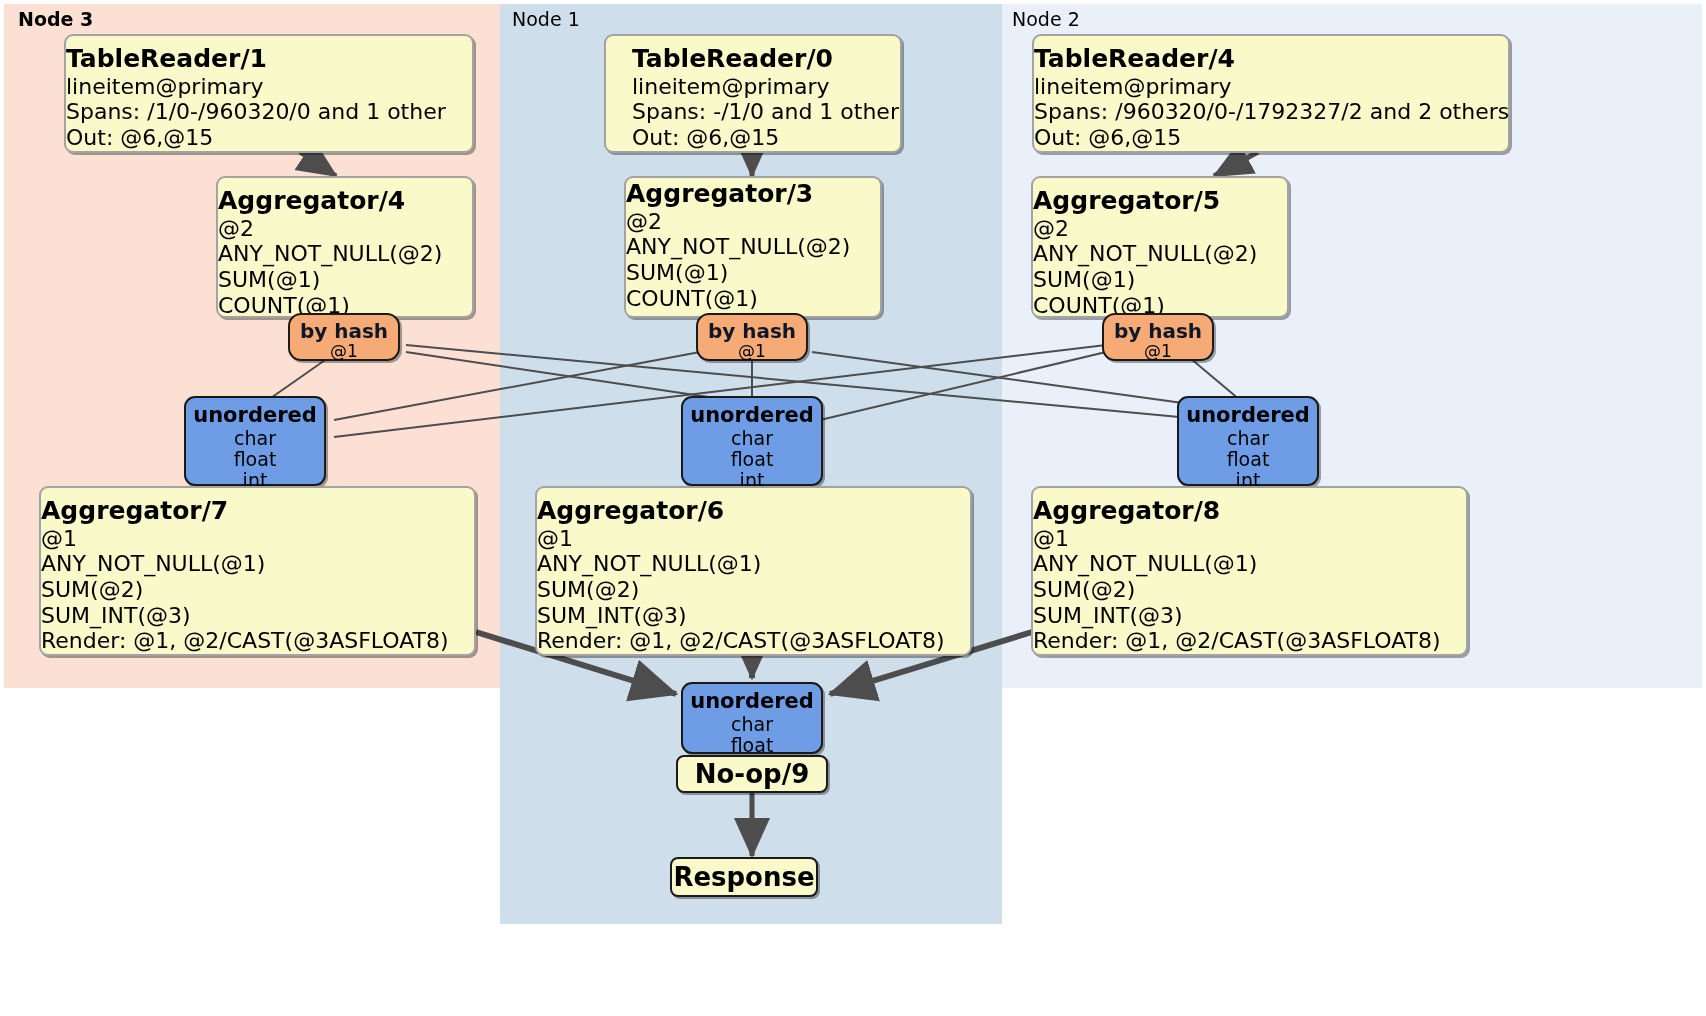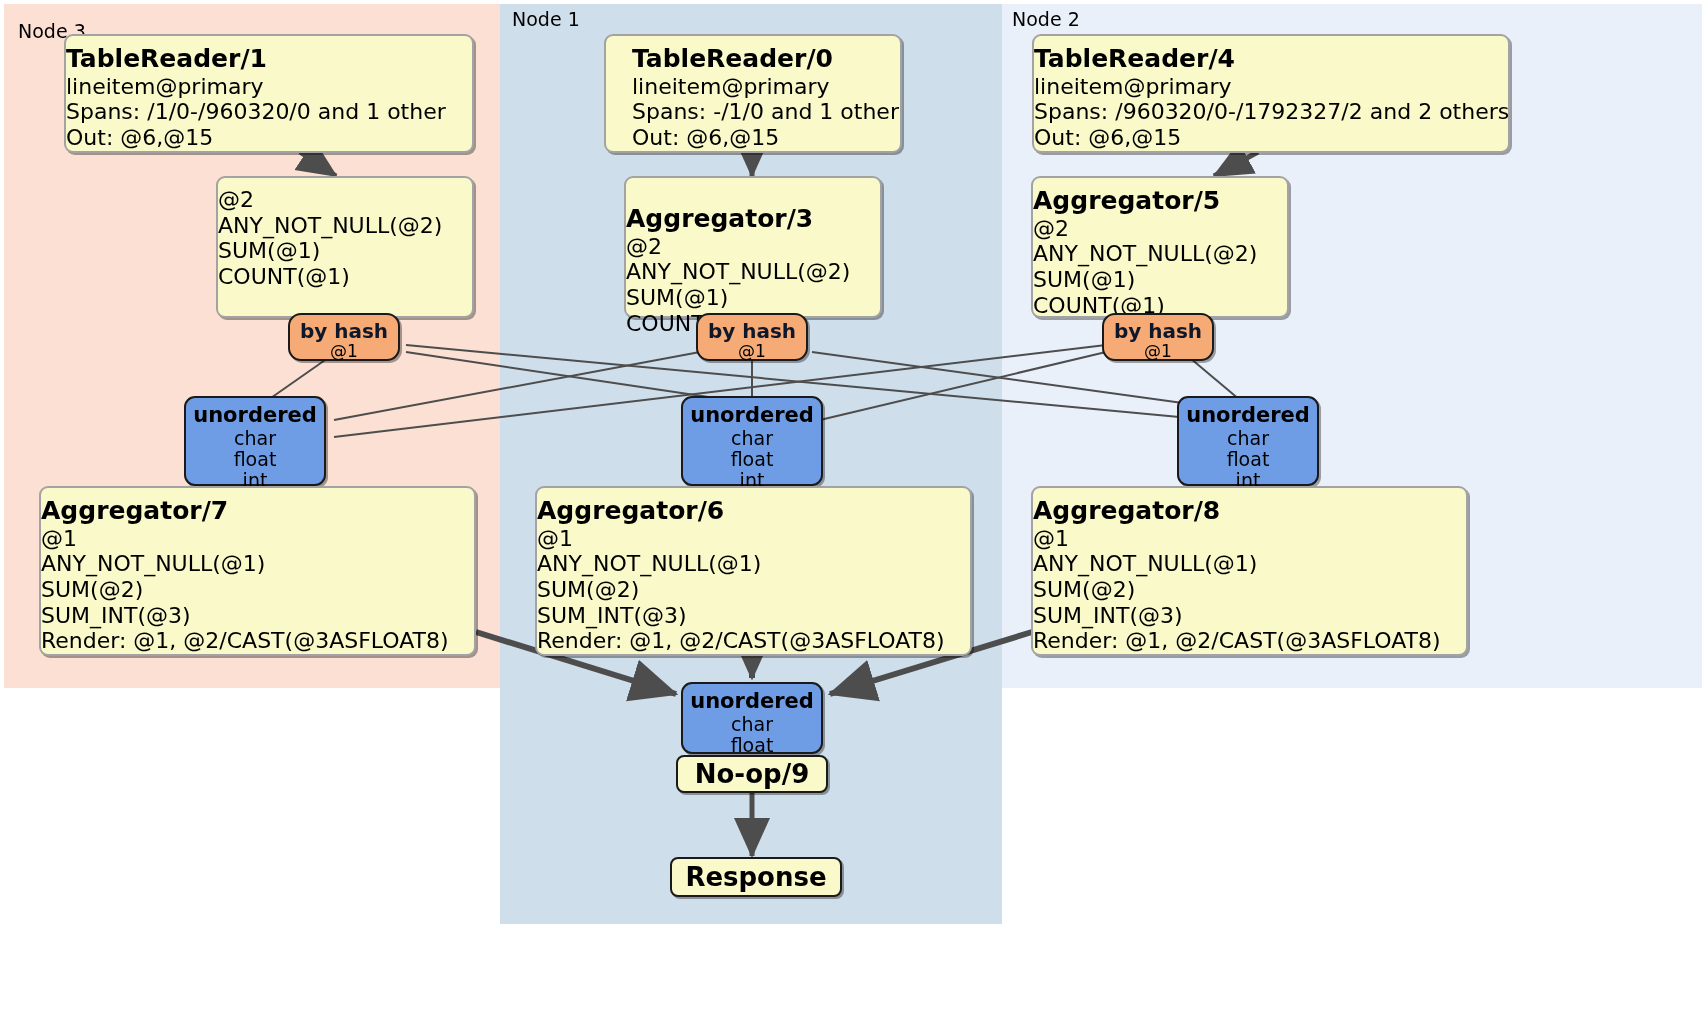--- a/index.html
+++ b/index.html
@@ -41,21 +41,21 @@
 
 <div id="stage">
 
   <div class="node-region" style="left:4px;top:4px;width:496px;height:684px;background:#fbe0d3;">
   </div>
   <div class="node-region" style="left:500px;top:4px;width:502px;height:920px;background:#cfdeeb;">
   </div>
   <div class="node-region" style="left:1002px;top:4px;width:700px;height:684px;background:#eaf0fa;">
   </div>
 
-  <div class="node-label" style="left:18px;top:20px;">Node 3</div>
+  <div class="node-label" style="left:18px;top:8px;font-weight:bold;">Node 3</div>
   <div class="node-label" style="left:512px;top:8px;">Node 1</div>
   <div class="node-label" style="left:1012px;top:8px;">Node 2</div>
 
   <svg class="edges" viewBox="0 0 1706 1016">
     <defs>
       <marker id="ah" markerWidth="9" markerHeight="9" refX="7.2" refY="4.5" orient="auto" markerUnits="strokeWidth">
         <path d="M0,1 L7.6,4.5 L0,8 z" fill="#4d4d4d"></path>
       </marker>
       <marker id="ahs" markerWidth="10" markerHeight="10" refX="7.6" refY="5" orient="auto" markerUnits="strokeWidth">
         <path d="M0,1.4 L8,5 L0,8.6 z" fill="#4d4d4d"></path>
@@ -86,20 +86,21 @@
   </svg>
 
   <div class="box" style="left:64px;top:34px;width:410px;height:119px;padding-top:9px;">
     <div class="ttl">TableReader/1</div>
     <div class="ln">lineitem@primary</div>
     <div class="ln">Spans: /1/0-/960320/0 and 1 other</div>
     <div class="ln">Out: @6,@15</div>
   </div>
 
   <div class="box" style="left:216px;top:176px;width:258px;height:142px;padding-top:9px;">
+    <div class="ttl">Aggregator/4</div>
     <div class="ln">@2</div>
     <div class="ln">ANY_NOT_NULL(@2)</div>
     <div class="ln">SUM(@1)</div>
     <div class="ln">COUNT(@1)</div>
   </div>
 
   <div class="router" style="left:288px;top:313px;width:112px;height:48px;padding-top:5px;">
     <div class="rt">by hash</div>
     <div class="rs">@1</div>
   </div>
@@ -120,21 +121,21 @@
     <div class="ln">Render: @1, @2/CAST(@3ASFLOAT8)</div>
   </div>
 
   <div class="box" style="left:604px;top:34px;width:298px;height:119px;padding-top:9px;padding-left:26px;">
     <div class="ttl">TableReader/0</div>
     <div class="ln">lineitem@primary</div>
     <div class="ln">Spans: -/1/0 and 1 other</div>
     <div class="ln">Out: @6,@15</div>
   </div>
 
-  <div class="box" style="left:624px;top:176px;width:258px;height:142px;padding-top:27px;">
+  <div class="box" style="left:624px;top:176px;width:258px;height:142px;padding-top:2px;">
     <div class="ttl">Aggregator/3</div>
     <div class="ln">@2</div>
     <div class="ln">ANY_NOT_NULL(@2)</div>
     <div class="ln">SUM(@1)</div>
     <div class="ln">COUNT(@1)</div>
   </div>
 
   <div class="router" style="left:696px;top:313px;width:112px;height:48px;padding-top:5px;">
     <div class="rt">by hash</div>
     <div class="rs">@1</div>
@@ -159,21 +160,21 @@
   <div class="recv" style="left:681px;top:682px;width:142px;height:72px;padding-top:6px;">
     <div class="rt">unordered</div>
     <div class="rs">char</div>
     <div class="rs">float</div>
   </div>
 
   <div class="small-box" style="left:676px;top:755px;width:152px;height:38px;">
     <div class="ttl">No-op/9</div>
   </div>
 
-  <div class="small-box" style="left:670px;top:857px;width:172px;height:40px;">
+  <div class="small-box" style="left:670px;top:857px;width:148px;height:40px;">
     <div class="ttl">Response</div>
   </div>
 
   <div class="box" style="left:1032px;top:34px;width:478px;height:119px;padding-top:9px;">
     <div class="ttl">TableReader/4</div>
     <div class="ln">lineitem@primary</div>
     <div class="ln">Spans: /960320/0-/1792327/2 and 2 others</div>
     <div class="ln">Out: @6,@15</div>
   </div>
 

